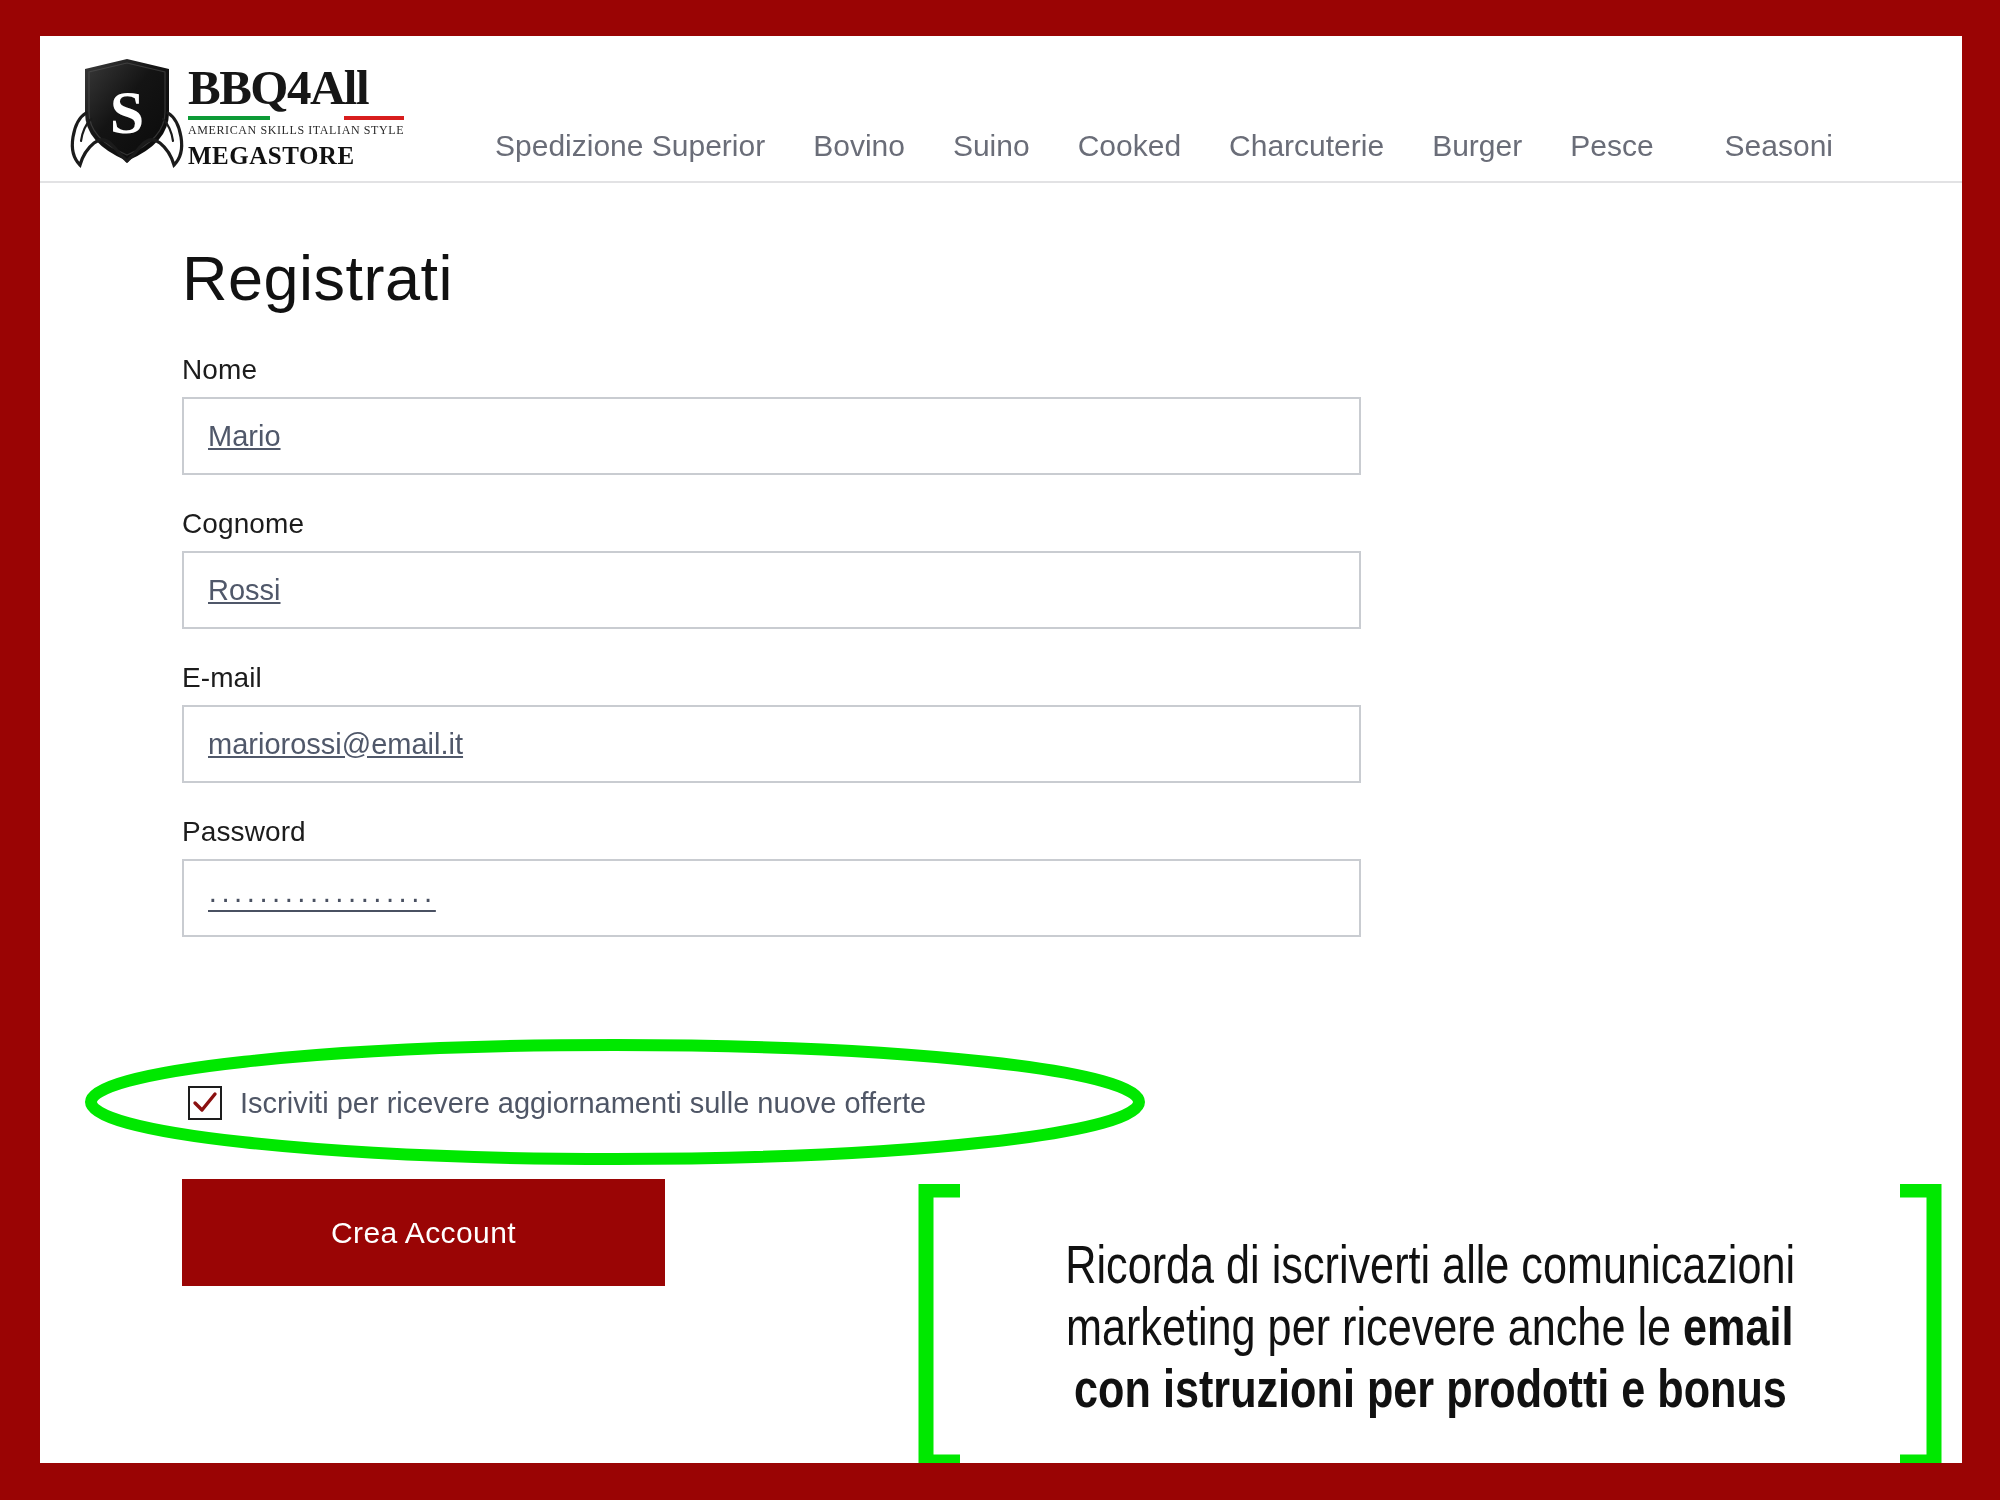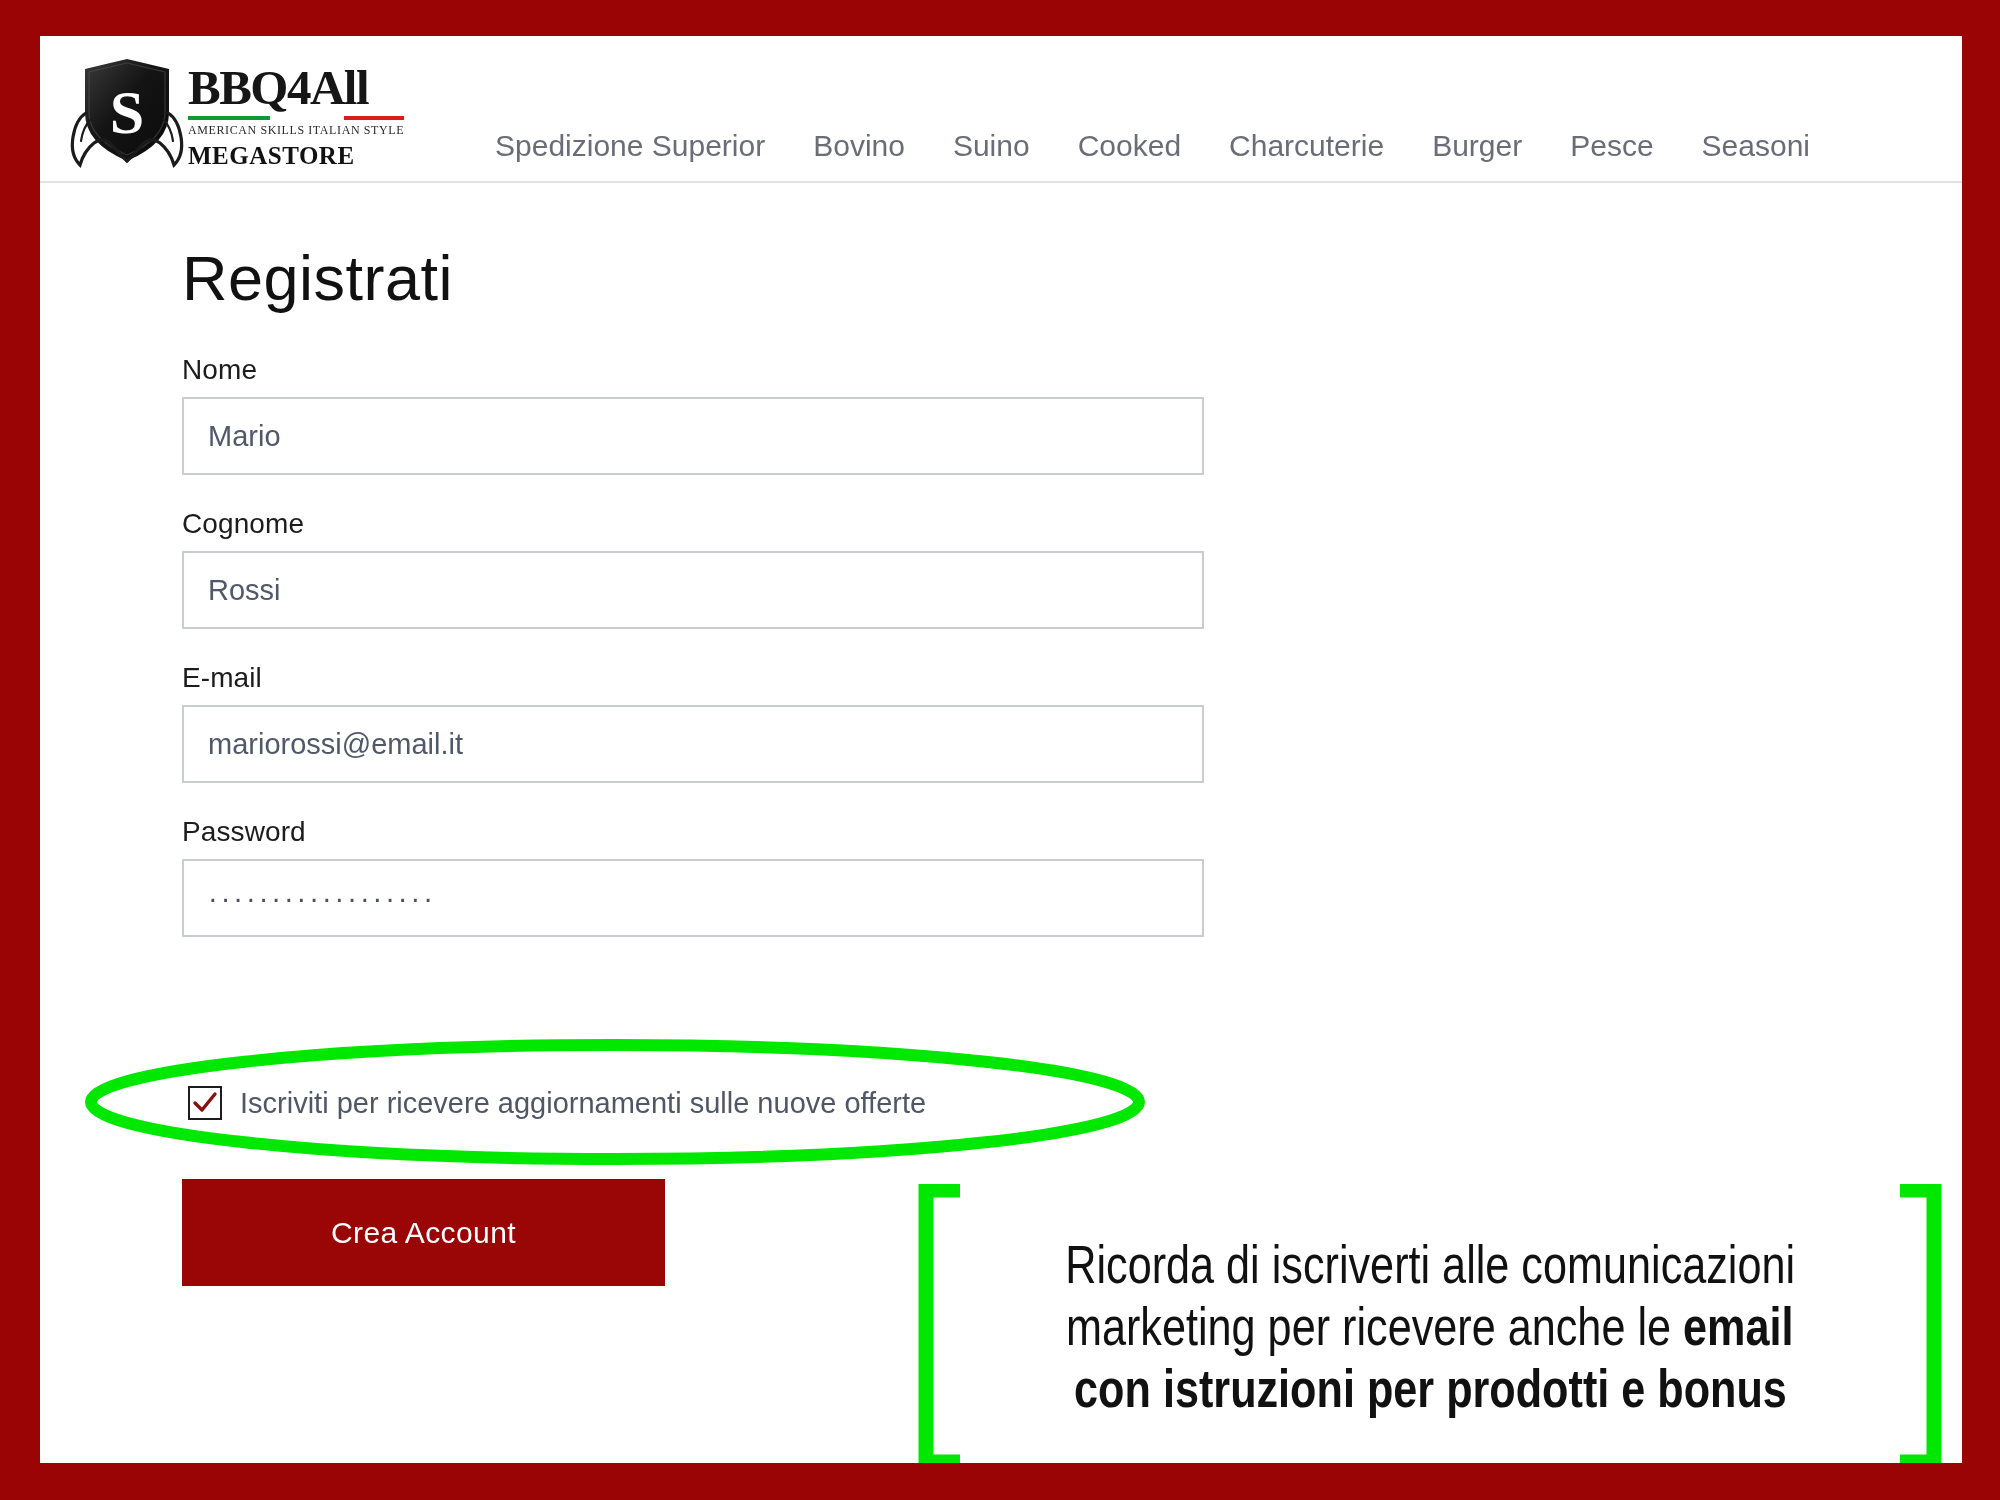--- a/index.html
+++ b/index.html
@@ -113,21 +113,21 @@
     white-space: nowrap;
   }
   .nav-item {
     font-family: "Liberation Sans", sans-serif;
     font-size: 30px;
     color: #6a6d78;
     margin-right: 48px;
     white-space: nowrap;
     cursor: pointer;
   }
-  .nav-item:last-child { margin-right: 0; }
+  .nav-item:last-child { margin-right: 0; margin-left: 23px; }
 
   
   #register-form {
     position: absolute;
     left: 142px;
     top: 210px;
     width: 1290px;
   }
   #page-title {
     font-family: "Liberation Sans", sans-serif;
@@ -140,31 +140,32 @@
   }
   .field-group { margin-bottom: 33px; }
   .field-label {
     font-family: "Liberation Sans", sans-serif;
     font-size: 28px;
     color: #1c1c1c;
     margin-bottom: 11px;
     letter-spacing: 0.1px;
   }
   .field-input {
-    width: 1022px;
+    width: 1179px;
     height: 78px;
     border: 2px solid #c9ccd1;
     box-sizing: border-box;
     background: #ffffff;
     display: flex;
     align-items: center;
     padding-left: 24px;
     font-family: "Liberation Sans", sans-serif;
     font-size: 29px;
     color: #50586a;
+    text-decoration: underline;
   }
   .field-input.password-dots {
     font-size: 29px;
     letter-spacing: 3px;
     color: #4a5162;
   }
 
   
   #newsletter-row {
     position: absolute;

